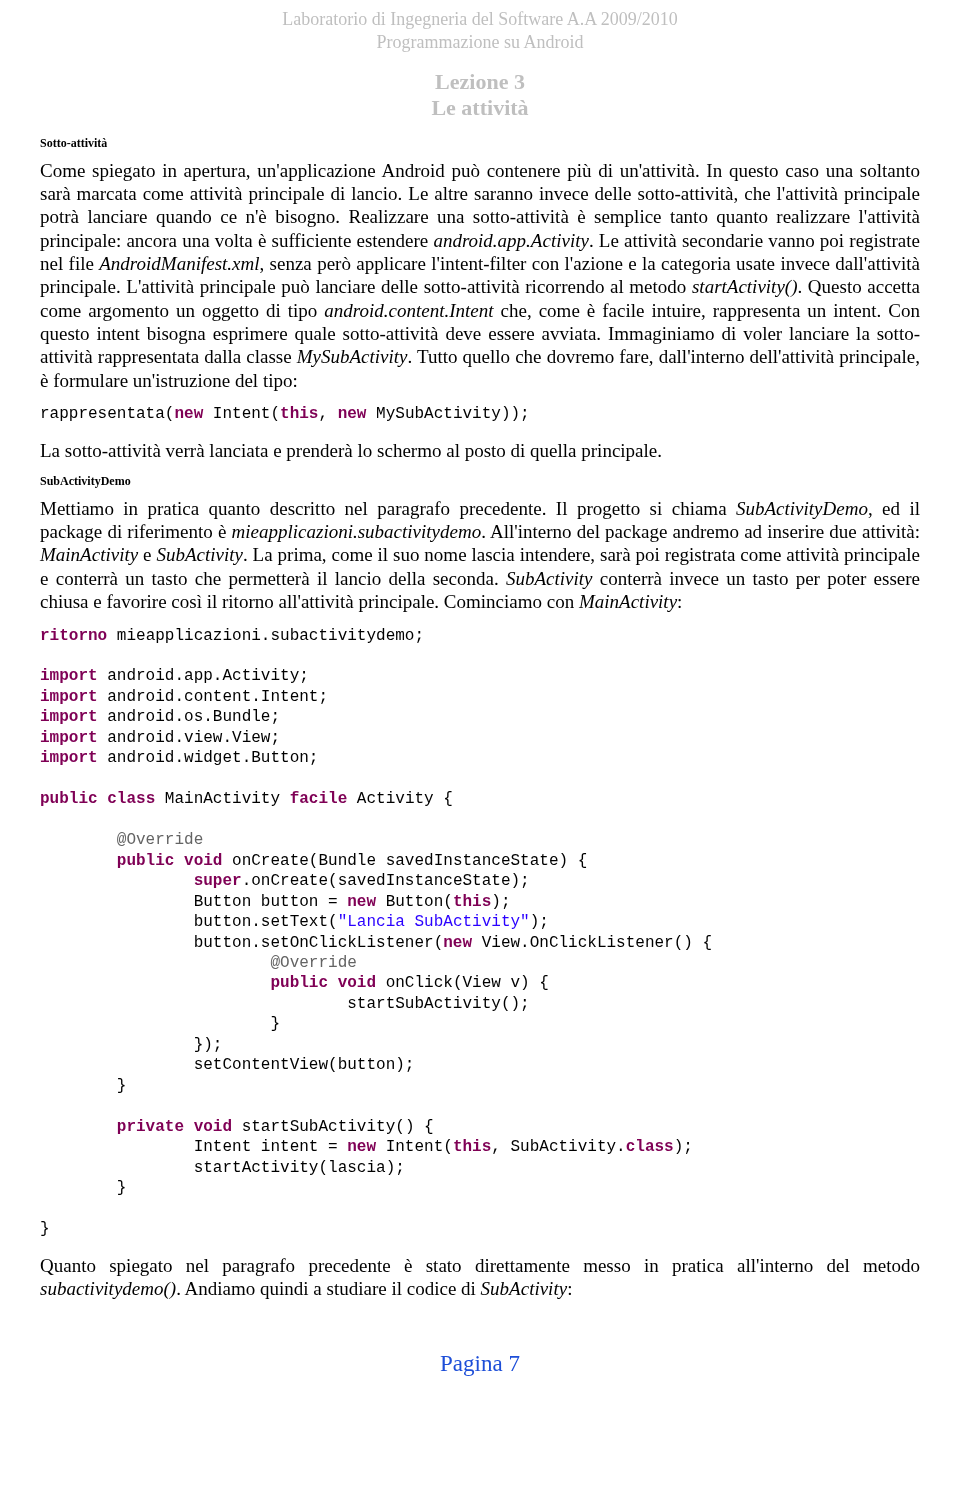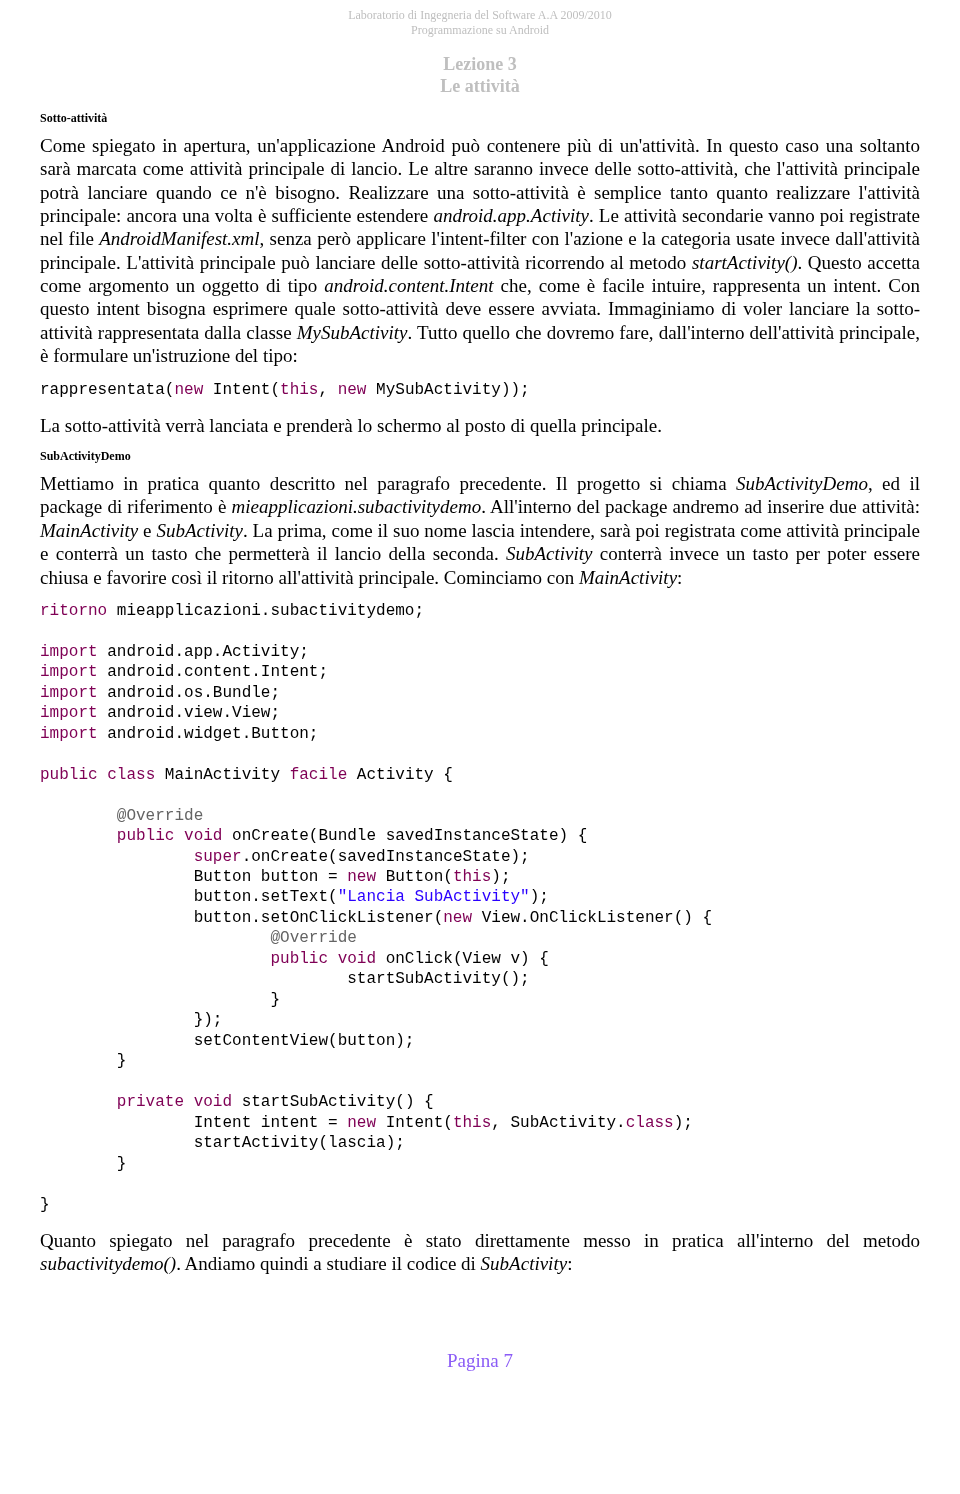--- a/index.html
+++ b/index.html
@@ -8,28 +8,28 @@
     line-height: 1.23;
     color: #000;
     background: #fff;
     max-width: 890px;
     margin: 0 auto;
     padding: 8px 40px 40px 40px;
   }
   .hdr {
     text-align: center;
     color: #bfbfbf;
-    font-size: 12px;
+    font-size: 18px;
     line-height: 1.25;
     margin-bottom: 6px;
   }
   .sub-hdr {
     text-align: center;
     color: #bfbfbf;
-    font-size: 18px;
+    font-size: 22px;
     font-weight: bold;
     line-height: 1.2;
     margin: 16px 0 14px 0;
   }
   .h2 {
     font-weight: bold;
     font-size: 12px;
     margin: 6px 0 0 0;
   }
   .para {
@@ -37,28 +37,28 @@
     margin: 8px 0 12px 0;
   }
   .italic { font-style: italic; }
   pre.code {
     font-family: "Courier New", Courier, monospace;
     font-size: 16px;
     line-height: 1.28;
     white-space: pre;
     margin: 10px 0 14px 0;
   }
-  .kw { color: #7f0055; font-weight: normal; }
+  .kw { color: #7f0055; font-weight: bold; }
   .ann { color: #646464; }
   .str { color: #2a00ff; }
   .footer {
     text-align: center;
-    color: #8b5cf6;
-    font-size: 19px;
-    margin-top: 73px;
+    color: #1d4ed8;
+    font-size: 23px;
+    margin-top: 50px;
   }
 </style>
 </head>
 <body>
 
 <div class="hdr">
   <span>Laboratorio di Ingegneria del Software A.A 2009/2010</span><br>
   <span>Programmazione su Android</span>
 </div>
 

